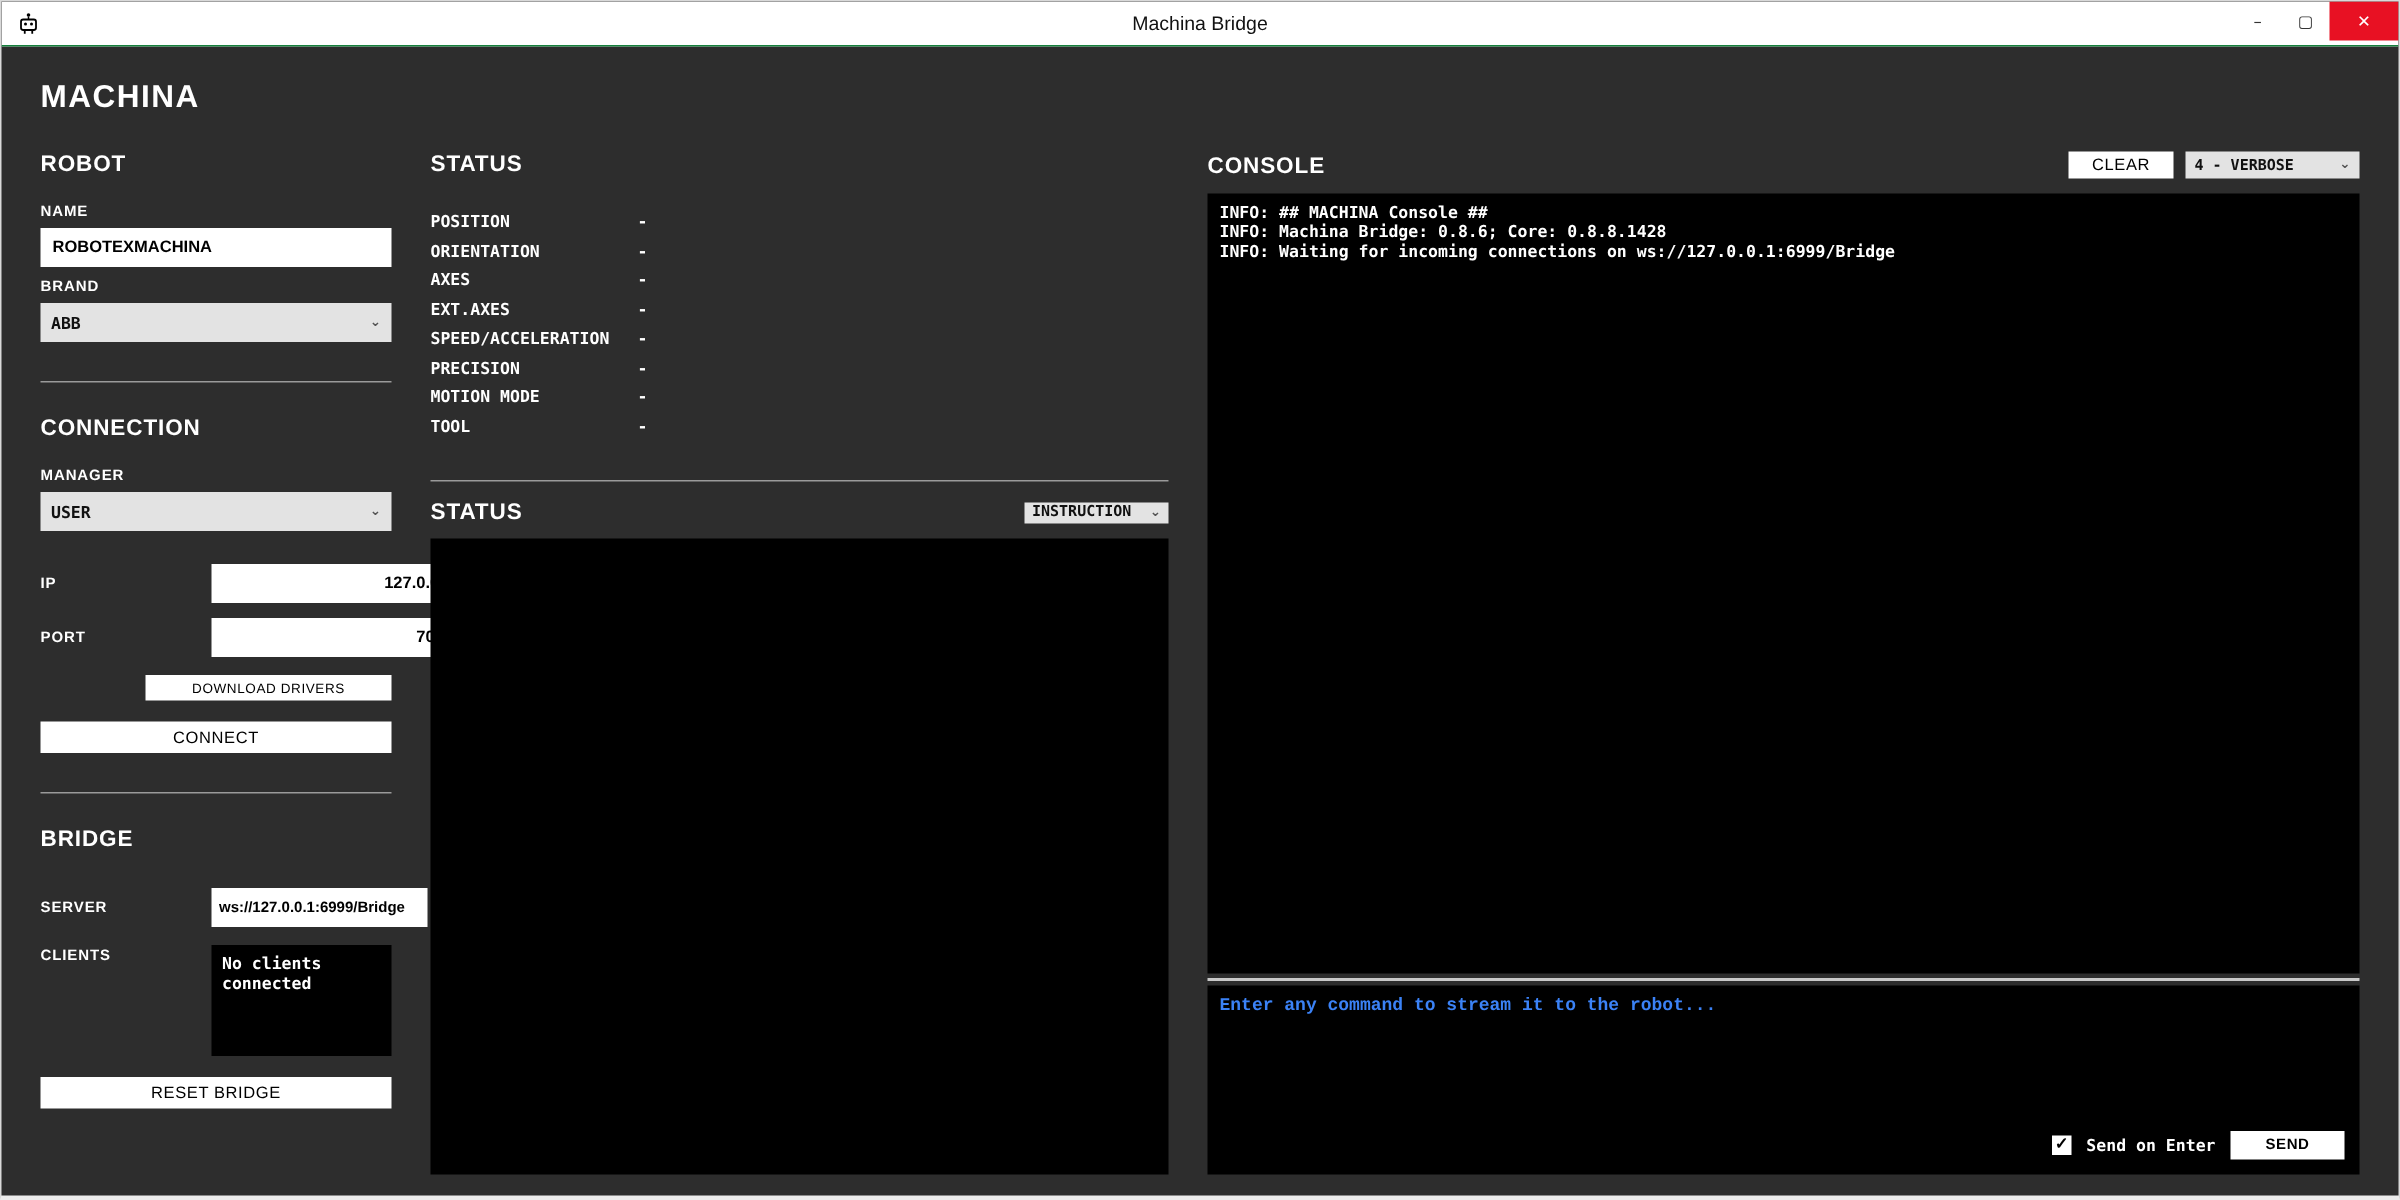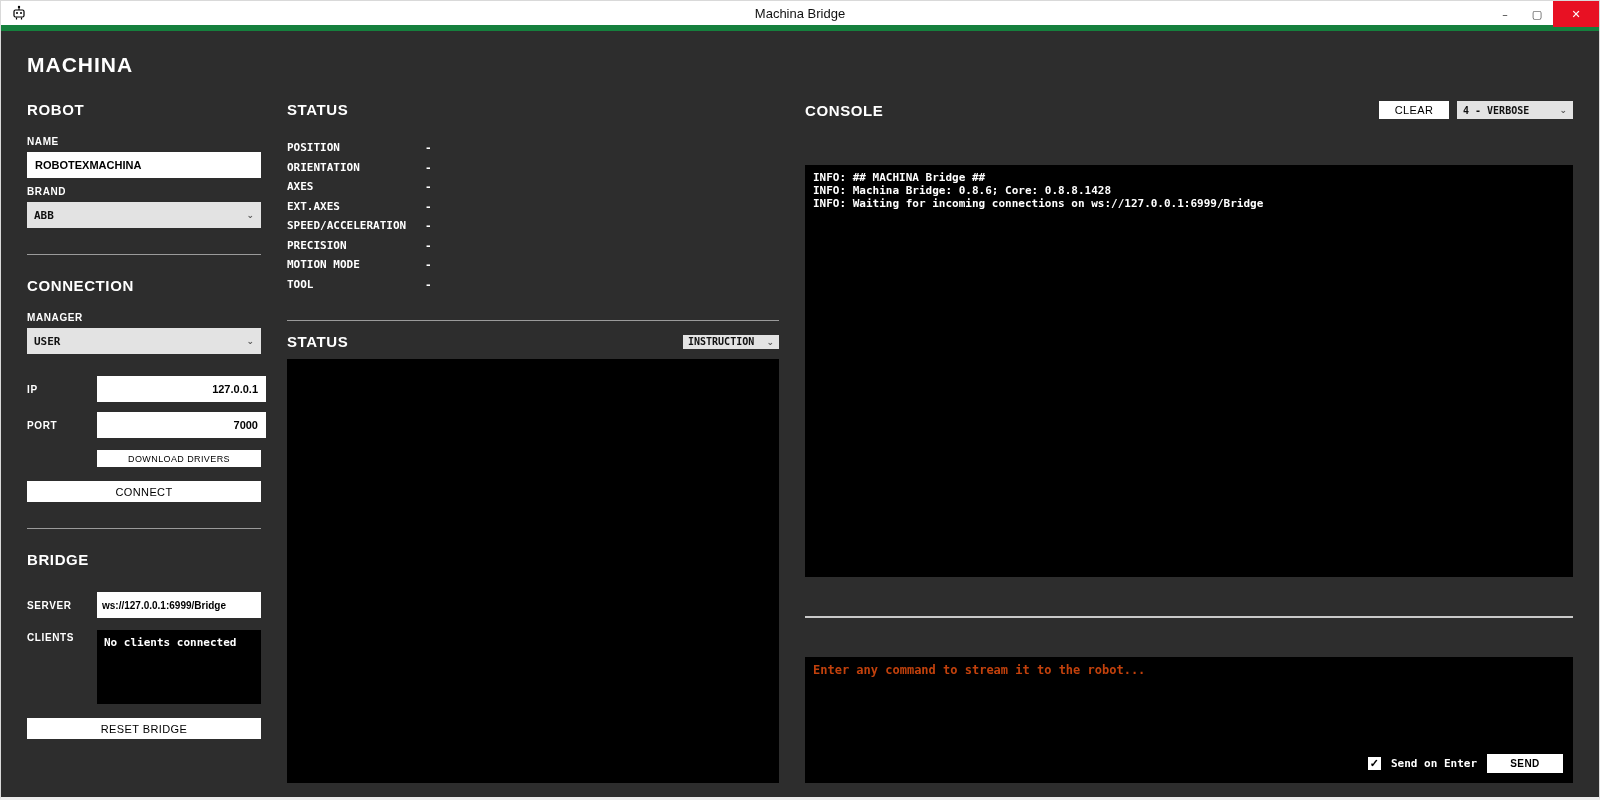--- a/index.html
+++ b/index.html
@@ -2,21 +2,21 @@
 <html><head>
 <meta charset="utf-8">
 <style>
   * { box-sizing: border-box; margin: 0; padding: 0; }
   html, body { width: 1600px; height: 800px; }
   body { font-family: "Liberation Sans", sans-serif; background: #2d2d2d; }
 
   .window { width: 1600px; height: 800px; border: 1px solid #d9d9d9; border-bottom: 3px solid #ececec; display: flex; flex-direction: column; overflow: hidden; background: #2d2d2d; }
 
   
-  .titlebar { position: relative; height: 30px; background: #ffffff; border-bottom: 6px solid #15803d; display: flex; align-items: center; flex: 0 0 auto; }
+  .titlebar { position: relative; height: 30px; background: #ffffff; border-bottom: 1px solid #15803d; display: flex; align-items: center; flex: 0 0 auto; }
   .app-icon { margin-left: 10px; display: inline-flex; }
   .titlebar-title { position: absolute; left: 0; right: 0; text-align: center; font-size: 13px; color: #111; }
   .window-controls { position: absolute; right: 0; top: 0; display: flex; height: 26px; }
   .win-btn { width: 32px; height: 26px; border: none; background: transparent; font-size: 11px; color: #333; cursor: pointer; font-family: "DejaVu Sans", sans-serif; }
   .win-btn.close { width: 46px; background: #e81123; color: #fff; }
 
   
   .main { flex: 1; padding: 16px 26px 14px 26px; display: flex; flex-direction: column; overflow: hidden; }
   .app-title { font-size: 21px; font-weight: bold; color: #fff; letter-spacing: 1px; margin: 6px 0 24px 0; }
   .columns { flex: 1; display: flex; gap: 26px; min-height: 0; }
@@ -26,21 +26,21 @@
   .mono { font-family: "DejaVu Sans Mono", monospace; }
   .divider { border: none; border-top: 1px solid #9a9a9a; height: 0; width: 100%; }
 
   
   .col-left { width: 234px; flex: 0 0 234px; display: flex; flex-direction: column; }
   .col-left .h2 { margin-bottom: 10px; }
   .field-label { margin: 8px 0 5px 0; }
   .text-input { display: block; width: 100%; height: 26px; background: #fff; color: #000; border: none; font-family: Liberation Sans, sans-serif; font-size: 11px; font-weight: bold; padding: 0 8px; }
   .select { width: 100%; height: 26px; background: #e3e3e3; color: #111; display: flex; align-items: center; justify-content: space-between; padding: 0 7px; font-family: "DejaVu Sans Mono", monospace; font-size: 11px; font-weight: bold; cursor: pointer; }
   .select .chev { font-size: 9px; color: #555; font-family: "DejaVu Sans", sans-serif; }
-  .field-row { display: flex; align-items: center; margin-top: 10px; }
+  .field-row { display: flex; align-items: center; margin-top: 10px; gap: 44px; }
   .field-row .label { width: 70px; flex: 0 0 70px; }
   .field-row .text-input { flex: 1; width: auto; text-align: right; }
   .field-row .text-input.left { text-align: left; font-size: 10px; padding: 0 5px; }
   .btn { background: #fff; color: #000; border: none; letter-spacing: 0.4px; cursor: pointer; font-family: "Liberation Sans", sans-serif; }
   .btn-small { height: 17px; font-size: 9px; width: 164px; margin-left: 70px; margin-top: 12px; }
   .btn-wide { height: 21px; font-size: 11px; width: 100%; margin-top: 14px; }
   .sec-gap { margin-top: 26px; margin-bottom: 22px; }
   .clients-box { flex: 1; height: 74px; background: #000; color: #fff; font-family: "DejaVu Sans Mono", monospace; font-size: 11px; font-weight: bold; padding: 6px 7px; }
   .field-row.top { align-items: flex-start; }
   .field-row.top .label { padding-top: 2px; }
@@ -50,30 +50,30 @@
   .status-rows { margin-top: 20px; }
   .status-row { display: flex; height: 19.5px; align-items: center; }
   .status-row .s-label { width: 138px; flex: 0 0 138px; color: #fff; font-size: 11px; font-weight: bold; }
   .status-row .s-value { color: #fff; font-size: 11px; font-weight: bold; }
   .col-mid .divider { margin-top: 26px; }
   .queue-header { display: flex; align-items: center; justify-content: space-between; margin-top: 12px; margin-bottom: 9px; }
   .queue-select { width: 96px; height: 14px; font-size: 10px; padding: 0 5px; }
   .queue-box { flex: 1; background: #000; }
 
   
-  .col-right { flex: 1; display: flex; flex-direction: column; min-width: 0; gap: 36px; }
+  .col-right { flex: 1; display: flex; flex-direction: column; min-width: 0; }
   .console-header { display: flex; align-items: center; margin-bottom: 10px; }
   .console-header .h2 { flex: 1; }
   .btn-clear { width: 70px; height: 18px; font-size: 11px; margin-right: 8px; }
   .verbosity-select { width: 116px; height: 18px; font-size: 10px; padding: 0 6px; }
   .console-output { flex: 1; background: #000; padding: 6px 8px; overflow: hidden; }
   .console-line { color: #fff; font-size: 11px; font-weight: bold; line-height: 13px; white-space: pre; }
   .console-divider { border: none; border-top: 2px solid #c9c9c9; margin: 3px 0; }
   .console-input-area { position: relative; height: 126px; flex: 0 0 126px; background: #000; padding: 6px 8px; }
-  .console-input-text { color: #c2410c; font-size: 12px; font-weight: bold; }
+  .console-input-text { color: #3b82f6; font-size: 12px; font-weight: bold; font-family: Liberation Mono, monospace; }
   .send-row { position: absolute; right: 10px; bottom: 10px; display: flex; align-items: center; gap: 10px; }
   .checkbox { width: 13px; height: 13px; background: #fff; display: inline-flex; align-items: center; justify-content: center; font-size: 11px; font-weight: bold; color: #000; cursor: pointer; line-height: 1; }
   .send-on-enter-label { color: #fff; font-size: 11px; font-weight: bold; }
   .btn-send { width: 76px; height: 19px; font-size: 10px; font-weight: bold; }
 </style>
 </head>
 <body>
 
 <div class="window">
 
@@ -212,21 +212,21 @@
         <div class="console-header">
           <div class="h2">CONSOLE</div>
           <button class="btn btn-clear">CLEAR</button>
           <div class="select verbosity-select">
             <span>4 - VERBOSE</span>
             <span class="chev">⌄</span>
           </div>
         </div>
 
         <div class="console-output mono">
-          <div class="console-line">INFO: ## MACHINA Bridge ##</div>
+          <div class="console-line">INFO: ## MACHINA Console ##</div>
           <div class="console-line">INFO: Machina Bridge: 0.8.6; Core: 0.8.8.1428</div>
           <div class="console-line">INFO: Waiting for incoming connections on ws://127.0.0.1:6999/Bridge</div>
         </div>
 
         <hr class="console-divider">
 
         <div class="console-input-area">
           <div class="console-input-text mono">Enter any command to stream it to the robot...</div>
           <div class="send-row">
             <span class="checkbox">✓</span>

